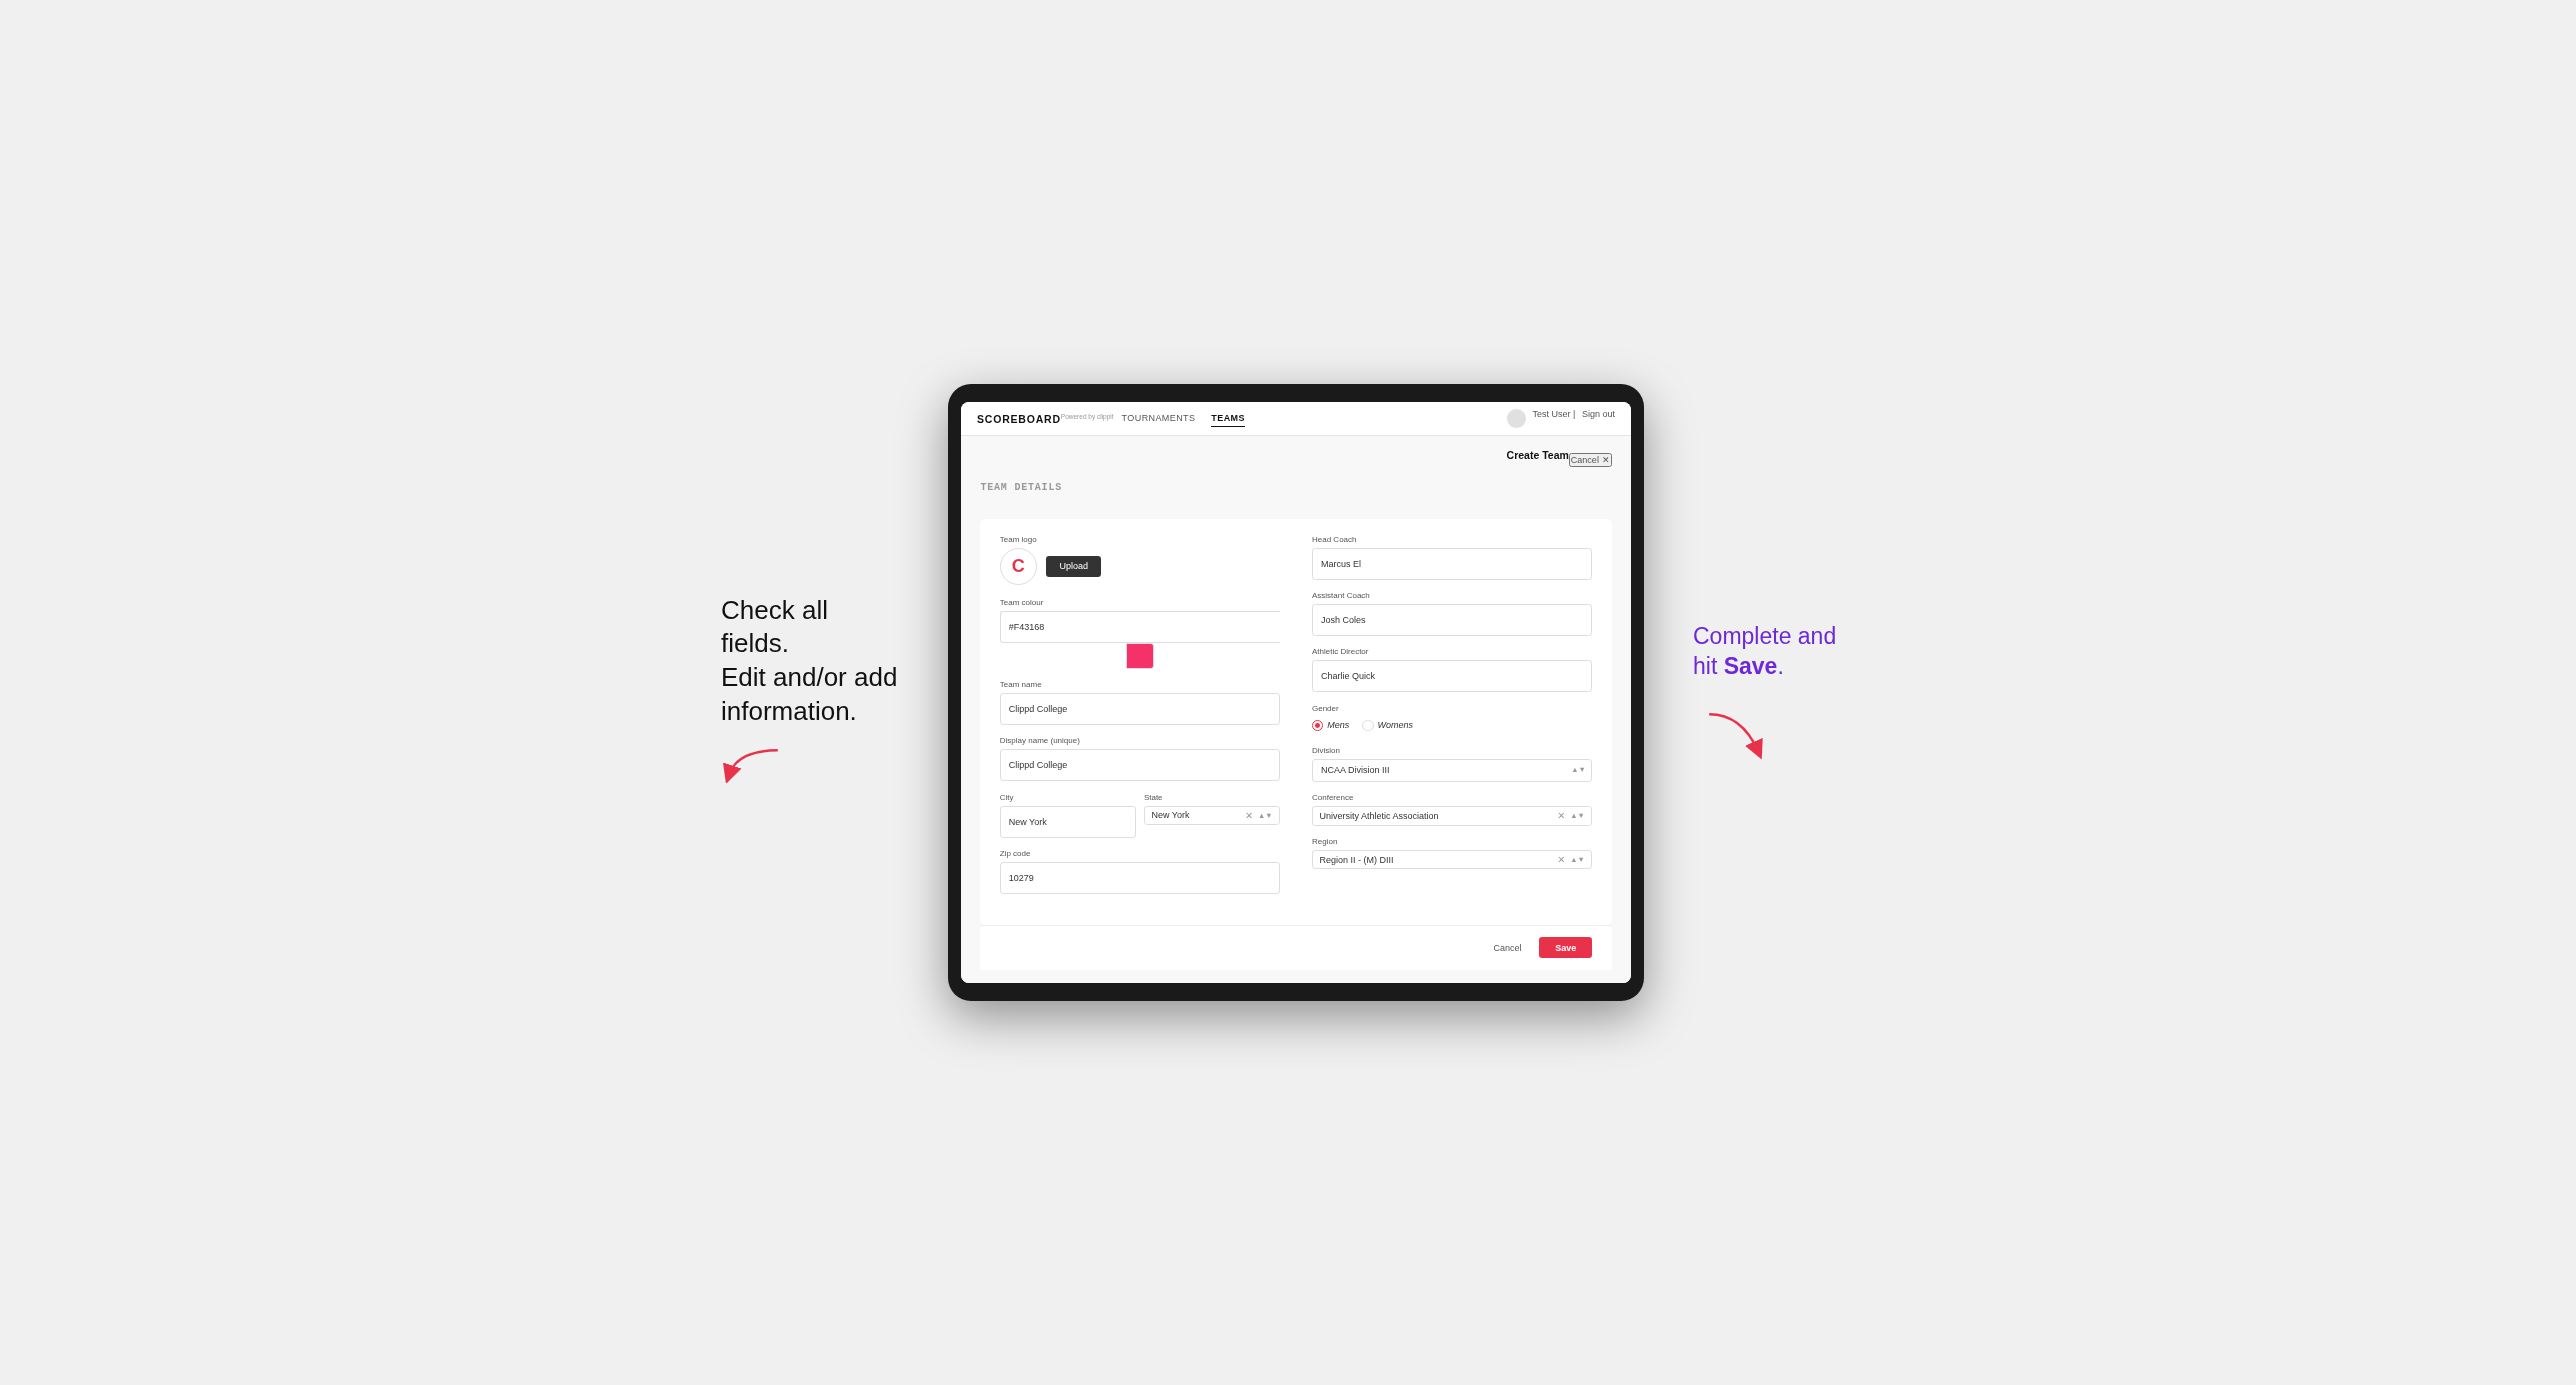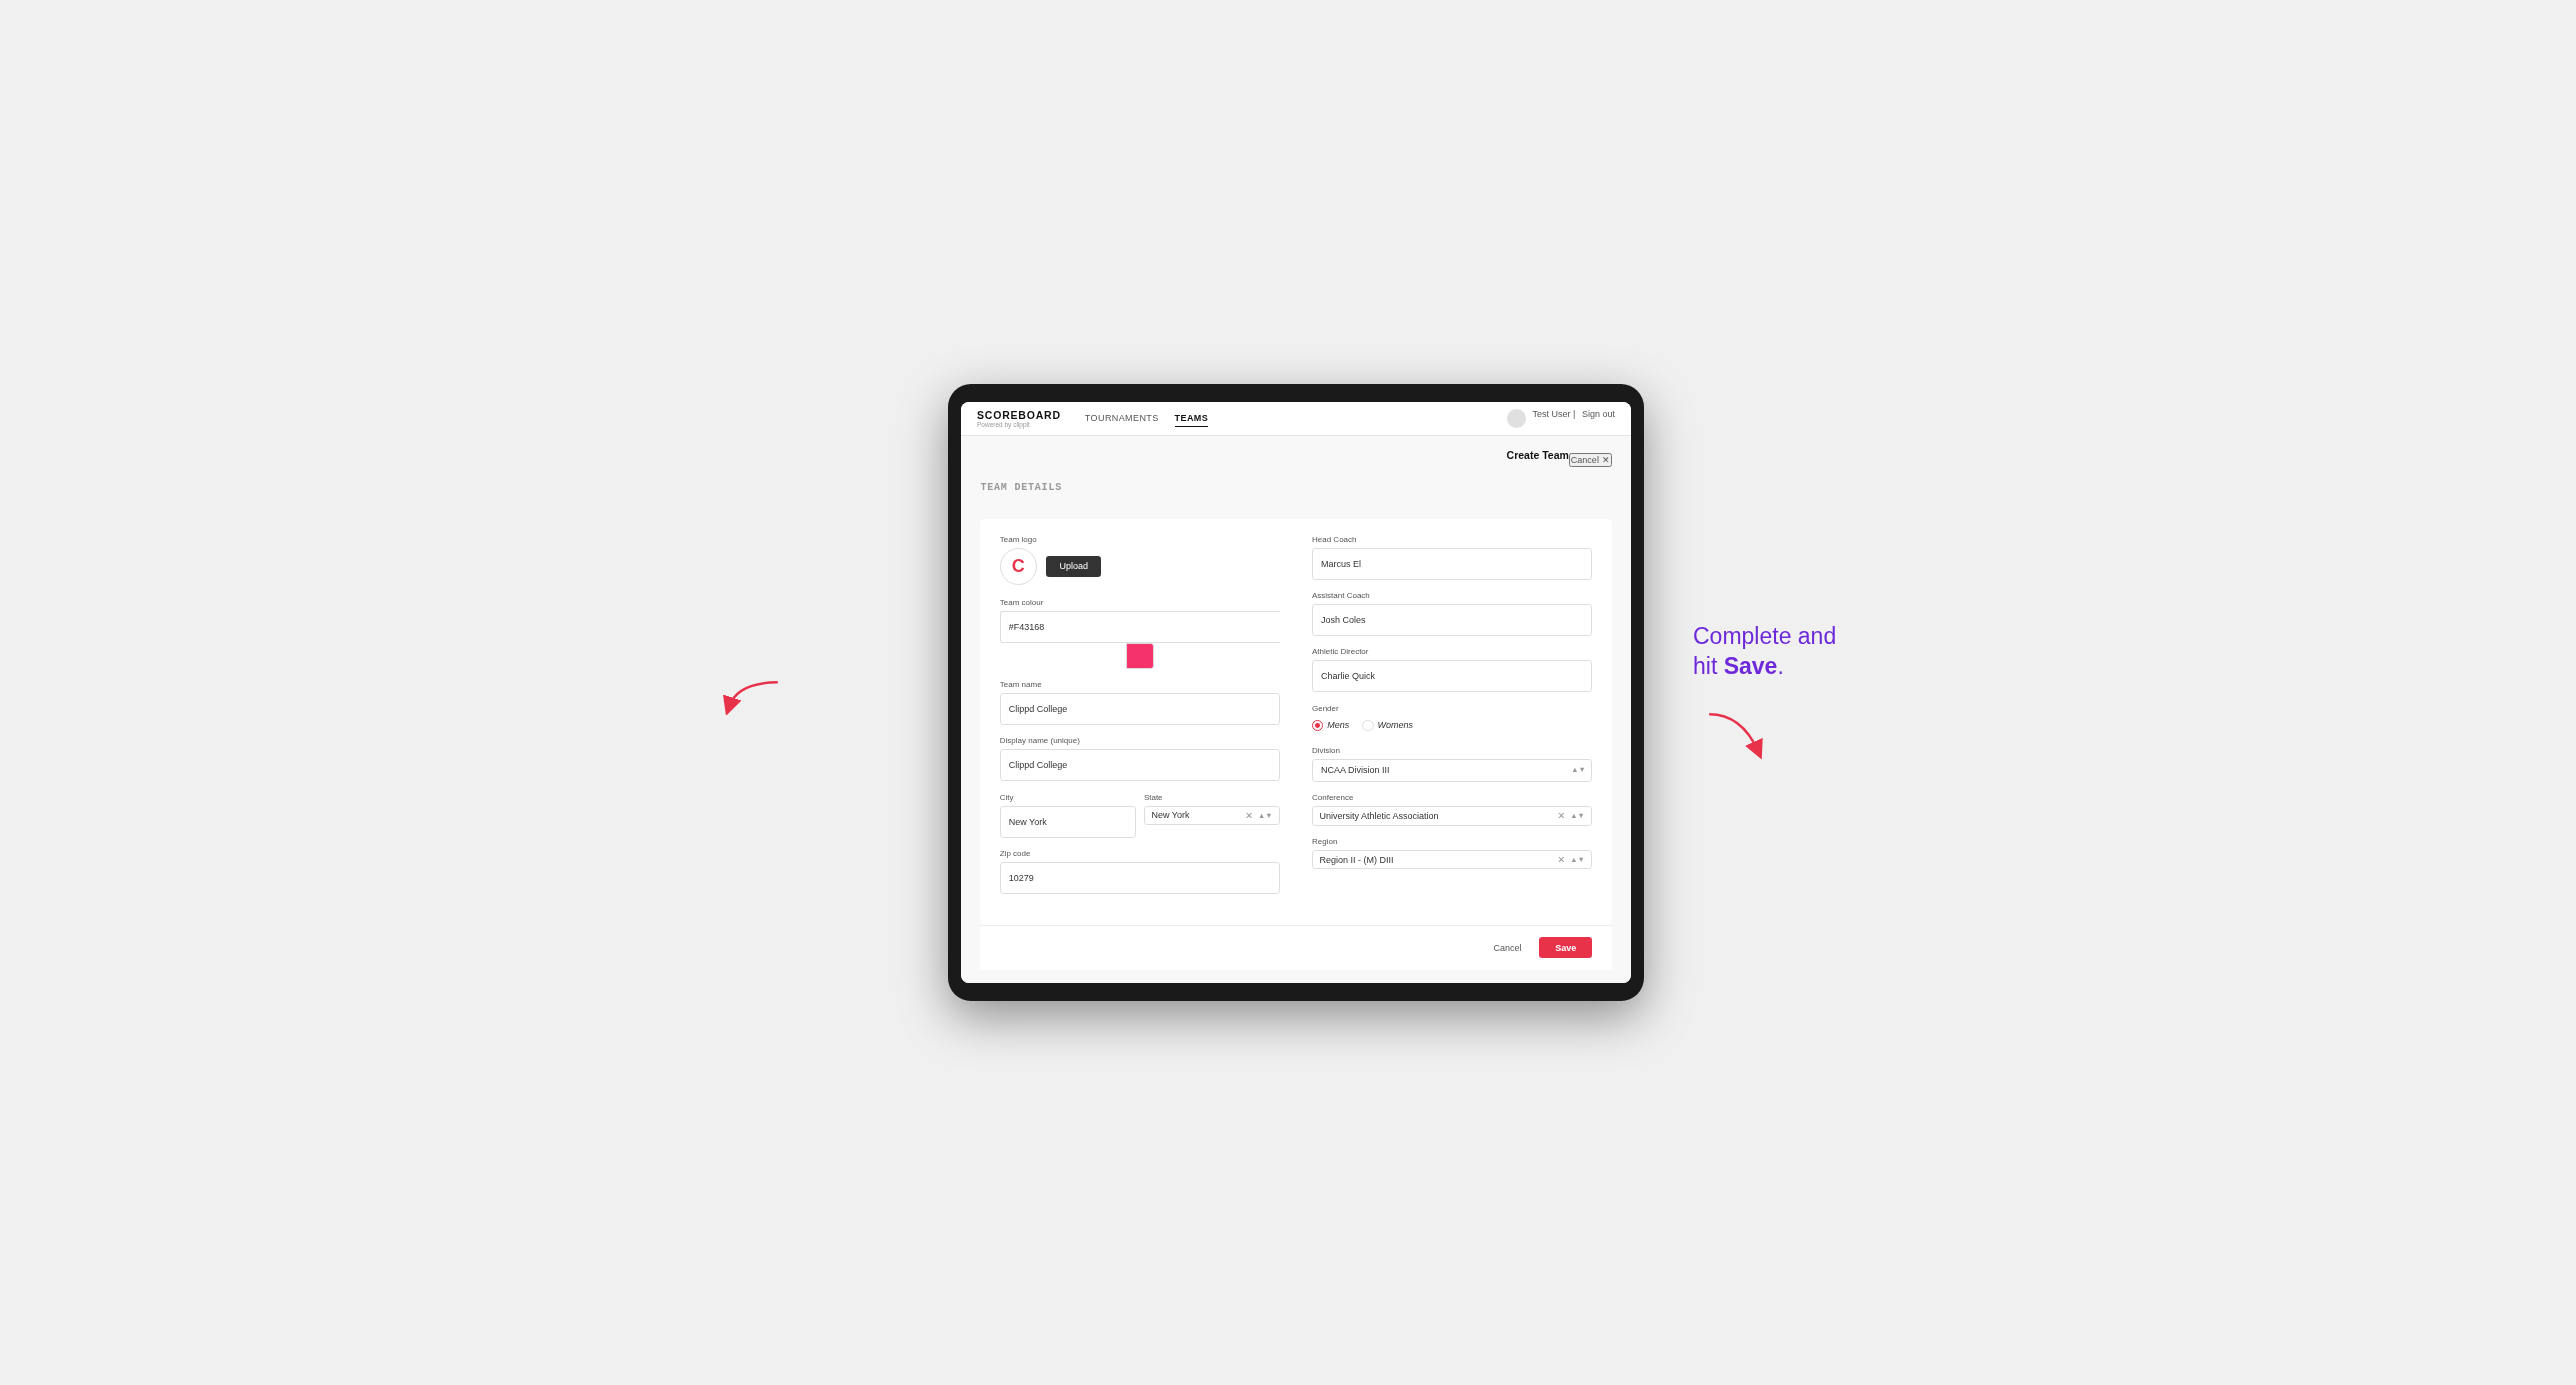--- a/index.html
+++ b/index.html
@@ -62,22 +62,22 @@
     .navbar {
       display: flex;
       align-items: center;
       padding: 6.5px 16px;
       border-bottom: 0.8px solid #e5e5e5;
       background: #fff;
     }
 
     .nav-brand {
       display: flex;
-      flex-direction: column;
-      margin-right: 24px;
+      flex-direction: row;
+      margin-right: 8px;
     }
 
     .nav-brand-title {
       font-size: 10.5px;
       font-weight: 900;
       color: #111;
       letter-spacing: 0.8px;
       text-transform: uppercase;
     }
 
@@ -393,20 +393,23 @@
       display: flex;
       justify-content: flex-start;
     }
   </style>
 </head>
 <body>
 
 <div class="page-wrapper">
 
   <div class="annotation-left">
+    <div style="white-space: pre-line;">Check all fields.
+Edit and/or add
+information.</div>
     <div class="arrow-svg-left">
       <svg width="73" height="41" viewBox="0 0 90 50">
         <path d="M 70 10 Q 20 10 10 40" stroke="#e8324a" stroke-width="3" fill="none" marker-end="url(#arrowhead)"></path>
         <defs>
           <marker id="arrowhead" markerWidth="8" markerHeight="8" refX="4" refY="4" orient="auto">
             <path d="M 0 0 L 8 4 L 0 8 Z" fill="#e8324a"></path>
           </marker>
         </defs>
       </svg>
     </div>

